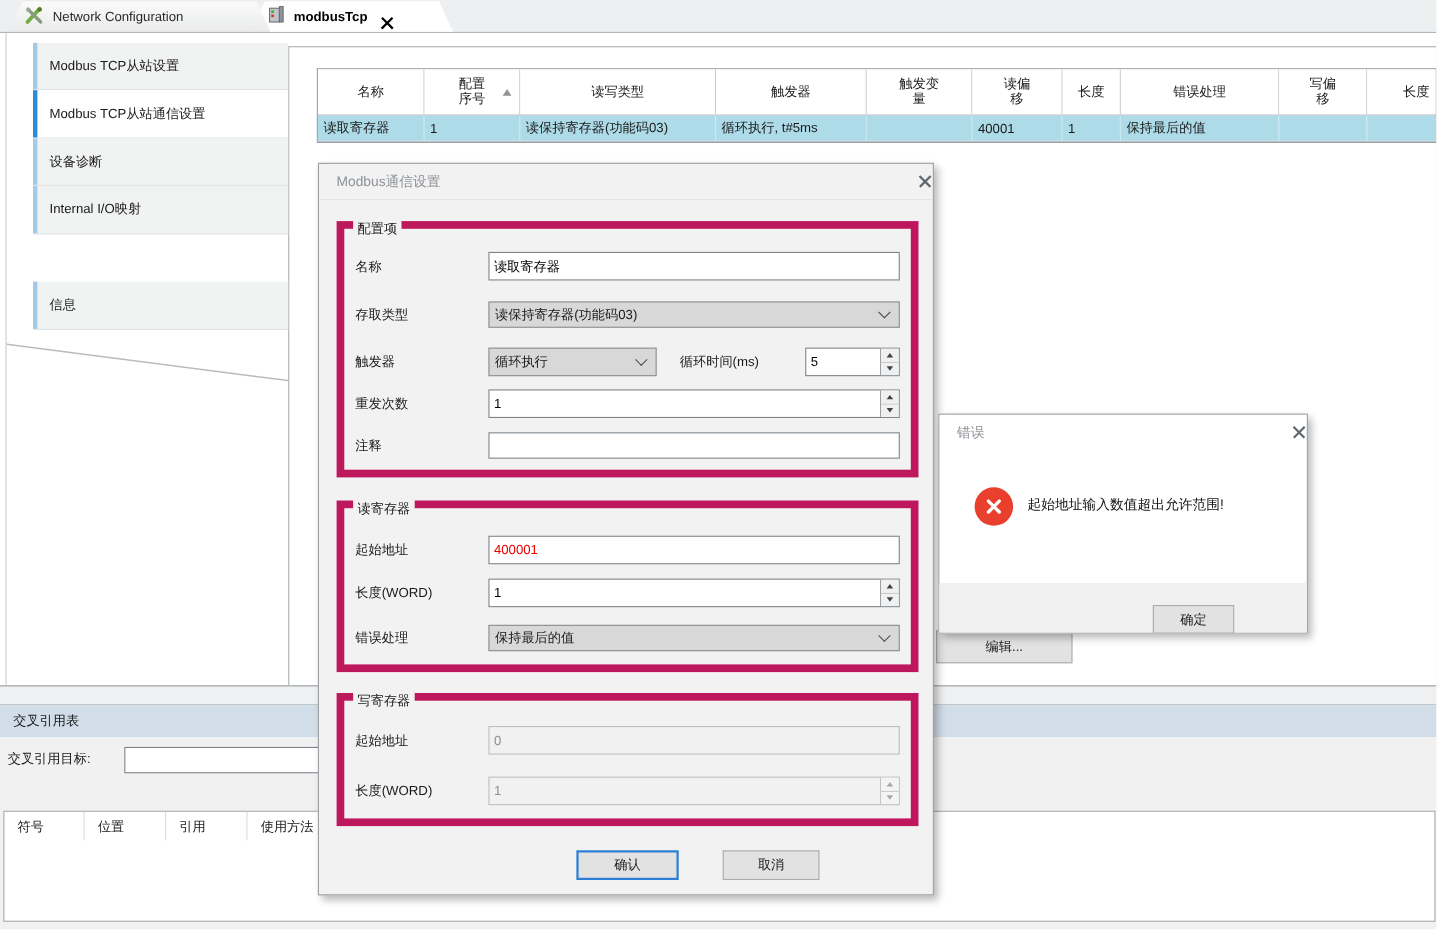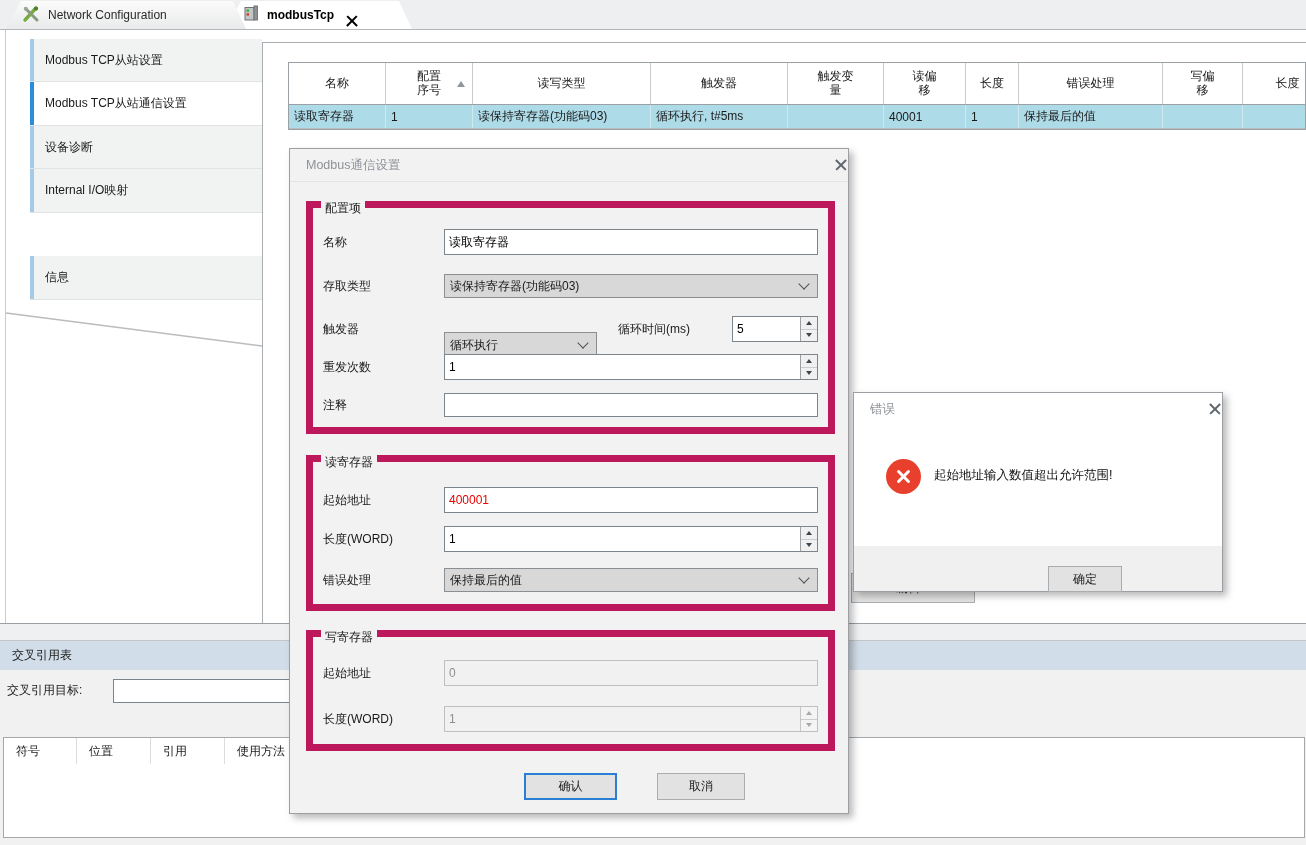--- a/index.html
+++ b/index.html
@@ -81,21 +81,21 @@
   .xh-row{display:flex;height:26px;}
   .xh{display:flex;align-items:center;padding-left:12px;border-right:1px solid #dadcde;box-sizing:border-box;white-space:nowrap;}
 
   
   .dialog{position:absolute;background:#f2f2f2;border:1px solid #9b9fa3;box-shadow:4px 4px 7px rgba(0,0,0,0.28);box-sizing:border-box;}
   .dlg-title{position:absolute;left:0;top:0;right:0;height:32px;border-bottom:1px solid #e3e3e3;color:#8d9298;display:flex;align-items:center;font-size:12.5px;cursor:default;}
   .dlg-title .t{margin-left:16px;}
   .dlg-close{position:absolute;right:13px;top:10px;}
 
   #modbus-dialog{left:289px;top:148px;width:560px;height:666px;z-index:10;}
-  #error-dialog{left:853px;top:392px;width:370px;height:200px;z-index:20;background:#ffffff;}
+  #error-dialog{left:853px;top:376px;width:336px;height:200px;z-index:20;background:#ffffff;}
   #error-dialog .dlg-title{border-bottom:none;}
   #err-footer{position:absolute;left:0;right:0;bottom:0;height:45px;background:#f0f0f0;}
   .err-icon{position:absolute;left:32px;top:66px;width:35px;height:35px;border-radius:50%;background:#e8402c;}
   .err-icon::before,.err-icon::after{content:"";position:absolute;left:9px;top:16px;width:17px;height:3px;background:#fff;border-radius:2px;}
   .err-icon::before{transform:rotate(45deg);} .err-icon::after{transform:rotate(-45deg);}
   #err-msg{position:absolute;left:80px;top:74px;font-size:12.5px;color:#111;white-space:nowrap;}
 </style>
 </head>
 <body>
 
@@ -218,21 +218,21 @@
       <span class="lbl" style="left:10px;top:21px;height:26px;">名称</span>
       <input class="txt" style="left: 131px; top: 21px; width: 374px; height: 26px;" value="读取寄存器">
 
       <span class="lbl" style="left:10px;top:66px;height:24px;">存取类型</span>
       <div class="combo" style="left:131px;top:66px;width:374px;height:24px;">
         <span class="cval">读保持寄存器(功能码03)</span>
         <span class="chev"></span>
       </div>
 
       <span class="lbl" style="left:10px;top:108px;height:26px;">触发器</span>
-      <div class="combo" style="left:131px;top:108px;width:153px;height:26px;margin-top:16px;">
+      <div class="combo" style="left:131px;top:108px;width:153px;height:26px;">
         <span class="cval">循环执行</span>
         <span class="chev"></span>
       </div>
       <span class="lbl" style="left:305px;top:108px;height:26px;">循环时间(ms)</span>
       <div class="spinwrap" style="left:419px;top:108px;width:86px;height:26px;">
         <input class="txt" value="5" style="">
         <div class="spin">
           <div class="spin-half up">
               <i class="tri-up"></i>
             </div>

